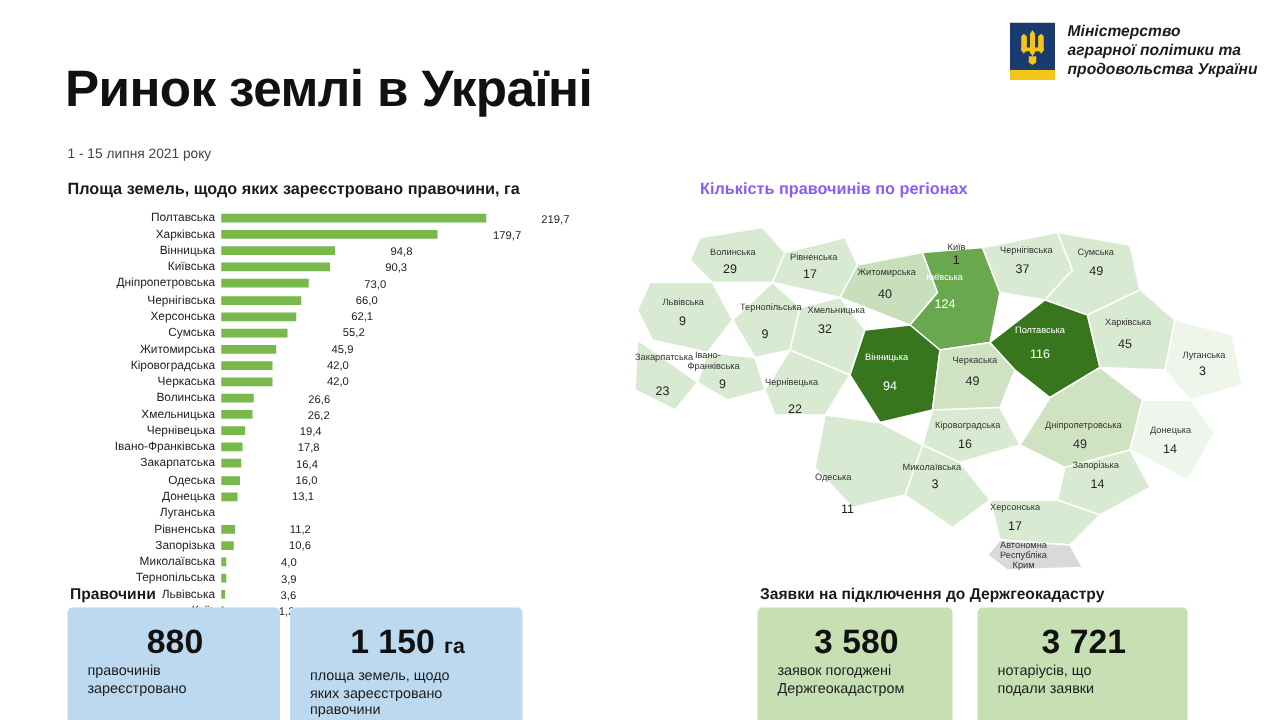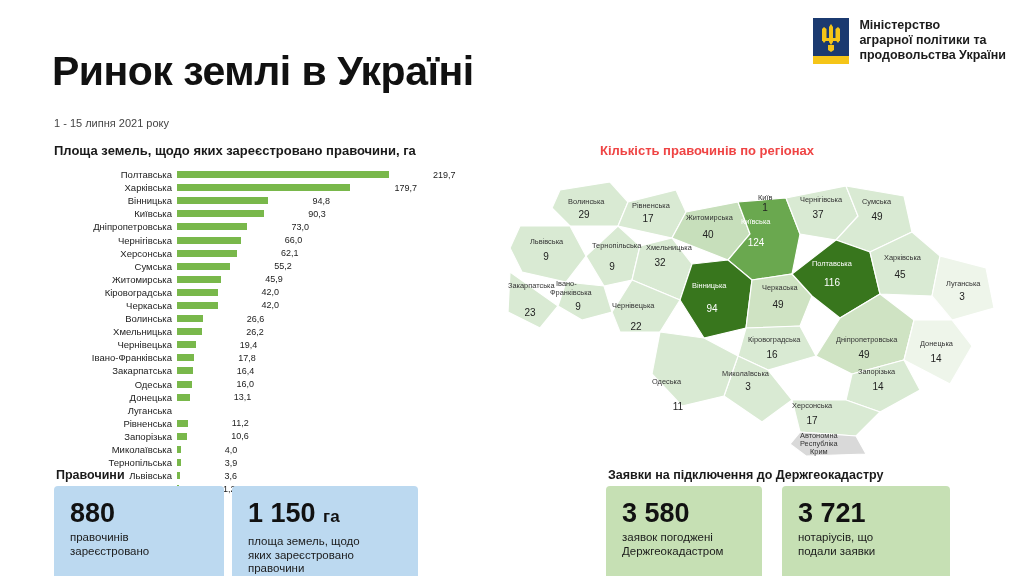--- a/index.html
+++ b/index.html
@@ -7,21 +7,21 @@
     width:1024px;height:576px;
     background:#ffffff;
     font-family:"Liberation Sans", sans-serif;
     color:#1a1a1a;
     overflow:hidden;
     position:relative;
   }
   
   .logo-block{
     position:absolute; top:18px; right:18px;
-    display:flex; align-items:flex-start; gap:10px;
+    display:flex; align-items:flex-start; gap:10px;font-style:italic;
   }
   .trident{
     width:36px;height:46px;
     display:flex;align-items:center;justify-content:center;
   }
   .ministry-text{
     font-size:12.5px;line-height:15px;color:#1b1b1b;font-weight:600;
     white-space:pre-line;
   }
   .page-title{
@@ -52,21 +52,21 @@
   .bar-fill{
     height:7px; background:#79b84b; border-radius:0;
   }
   .bar-value{
     font-size:9px; color:#222; padding-left:5px; white-space:nowrap;margin-left:39px;
   }
 
   
   .map-title{
     position:absolute; left:560px; top:143px;
-    font-size:13px; font-weight:bold; color:#ef4444;margin-left:40px;
+    font-size:13px; font-weight:bold; color:#8b5cf6;
   }
   .map-wrap{
     position:absolute; left:500px; top:160px; width:520px; height:300px;
   }
   .map-wrap svg{ width:100%; height:100%; display:block; }
   .reg-name{ font-size:7.4px; fill:#333; font-family:"Liberation Sans", sans-serif;}
   .reg-val{ font-size:10px; fill:#222; font-family:"Liberation Sans", sans-serif;}
   .reg-val.light{ fill:#ffffff; }
   .reg-name.light{ fill:#ffffff; }
 
@@ -77,21 +77,21 @@
   .lbl-pravochyny{ left:56px; top:468px; }
   .lbl-zayavky{ left:608px; top:468px; }
 
   .card{
     position:absolute; top:486px; height:90px; border-radius:4px 4px 0 0;
     padding:12px 14px 0 16px; box-sizing:border-box;
   }
   .card.blue{ background:#bcd9f0; }
   .card.green{ background:#c6e0b4; }
   .card-num{
-    font-size:27px; font-weight:bold; color:#111; line-height:30px;
+    font-size:27px; font-weight:bold; color:#111; line-height:30px;text-align:center;
   }
   .card-num .unit{ font-size:17px; font-weight:bold; }
   .card-desc{
     font-size:11.5px; color:#1b1b1b; line-height:13.5px; margin-top:3px;
     white-space:pre-line;
   }
   .card1{ left:54px; width:170px; }
   .card2{ left:232px; width:186px; }
   .card3{ left:606px; width:156px; }
   .card4{ left:782px; width:168px; }

